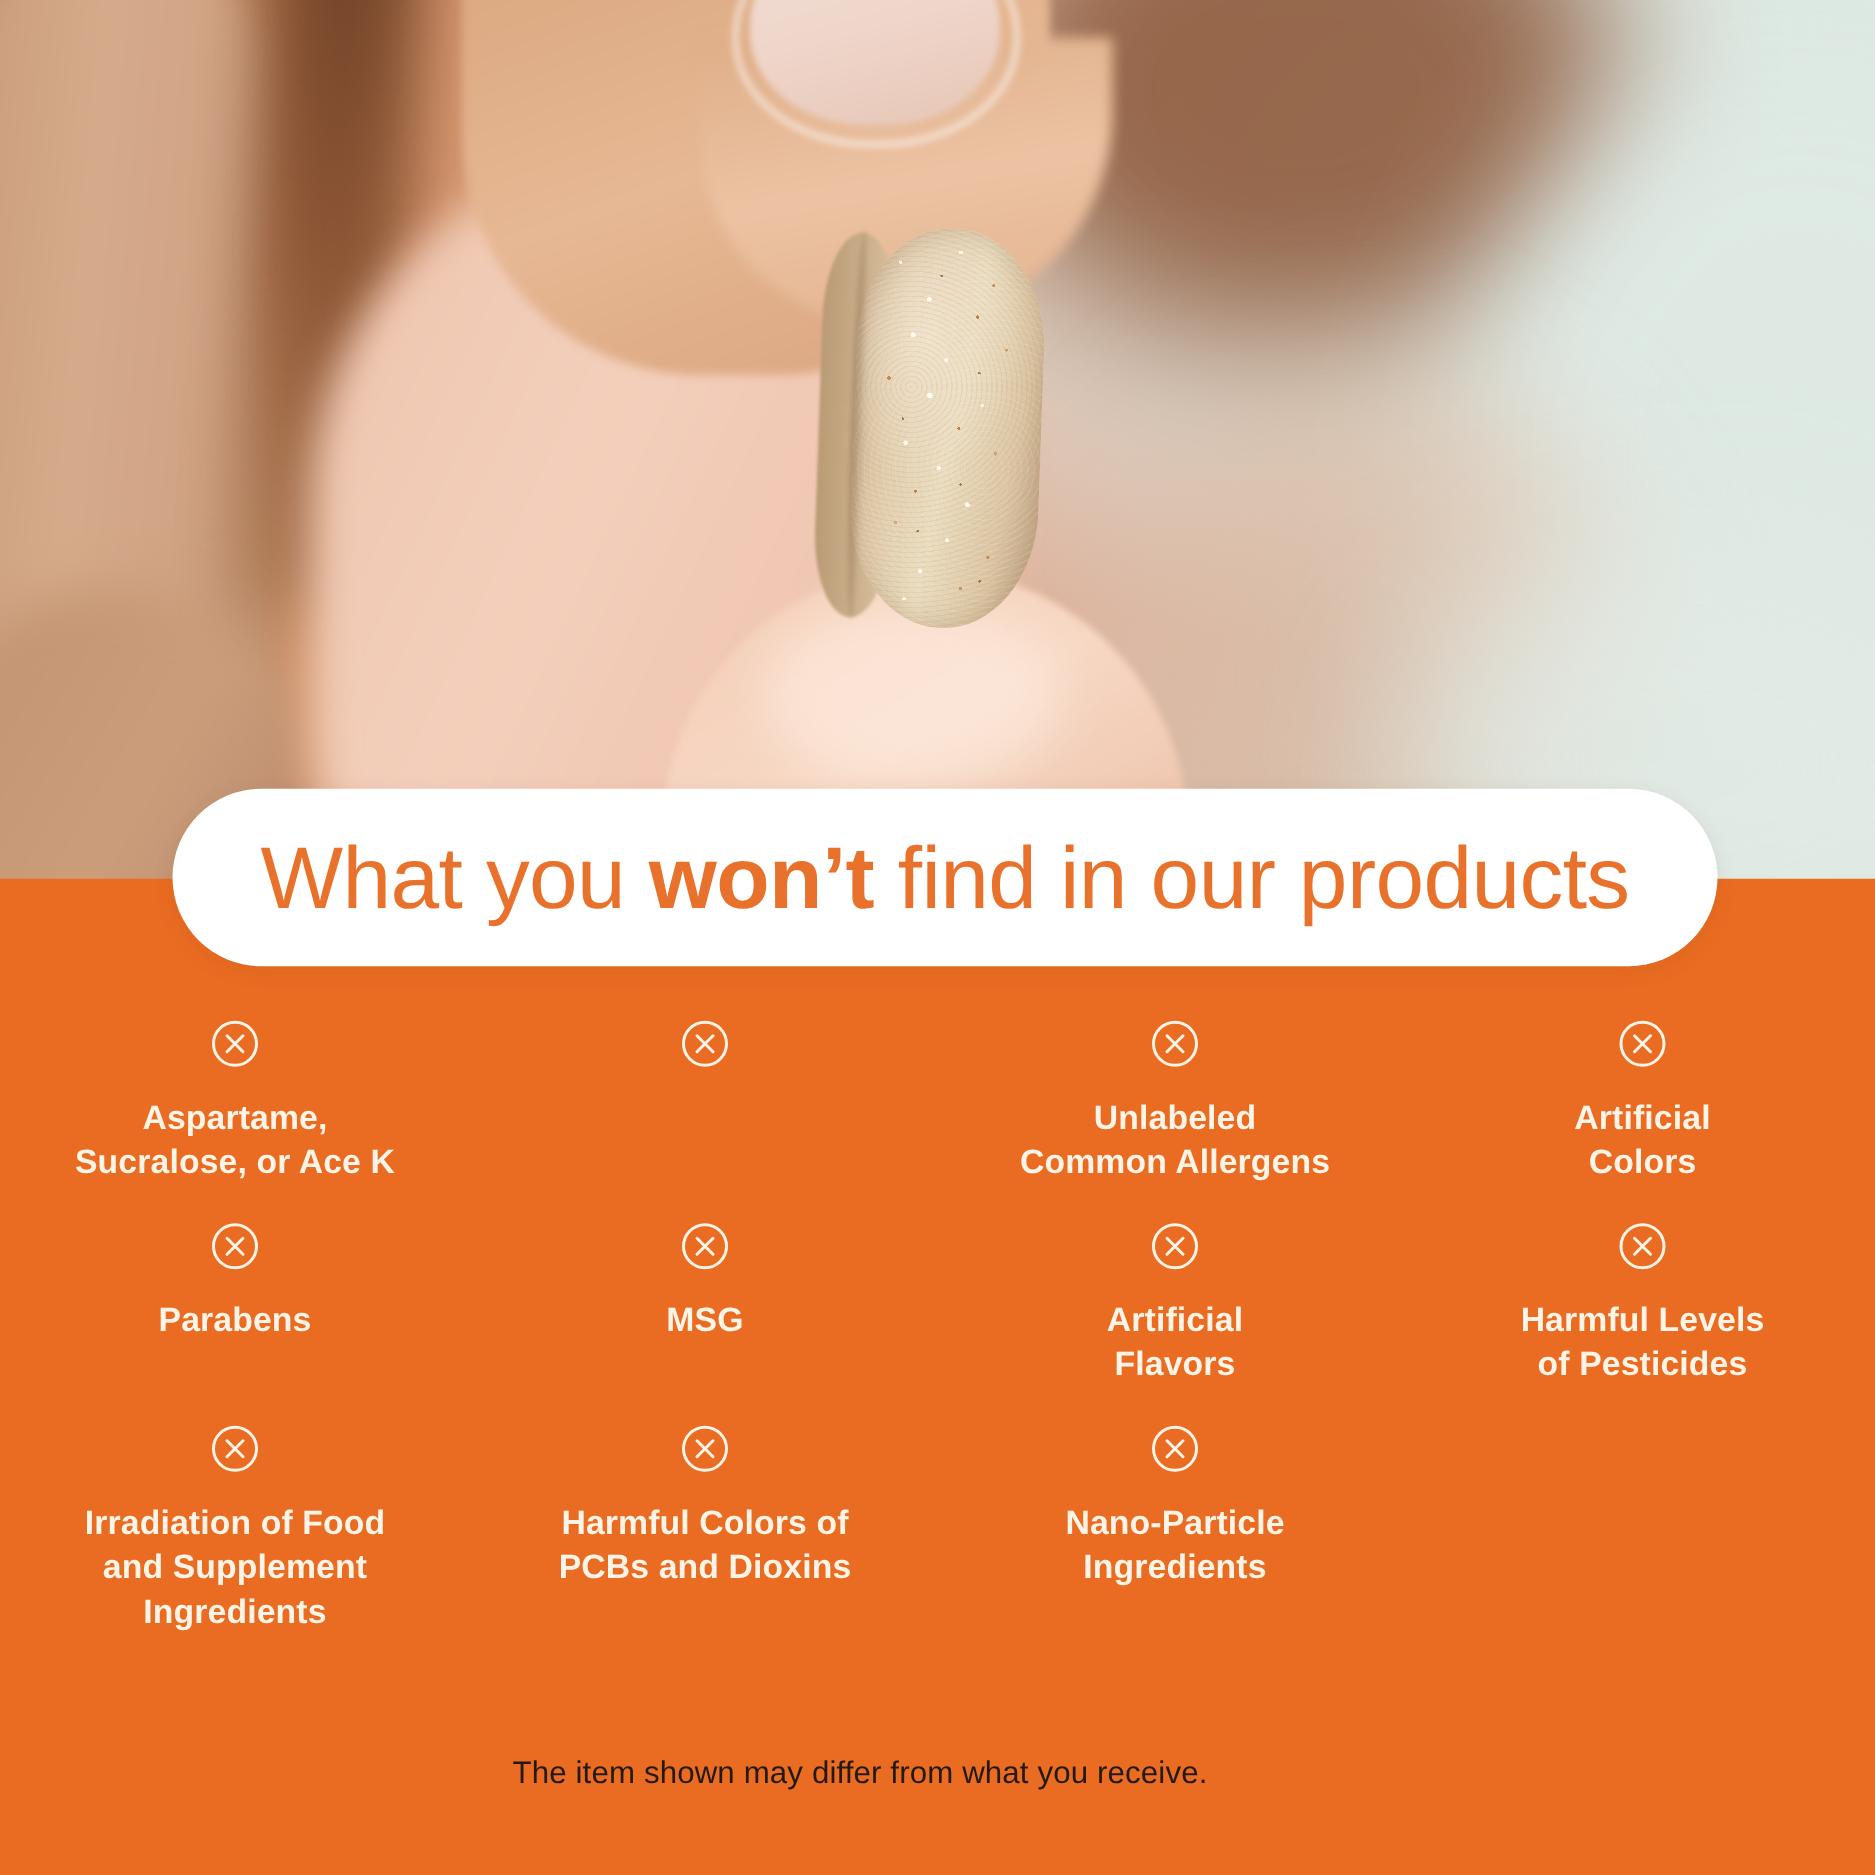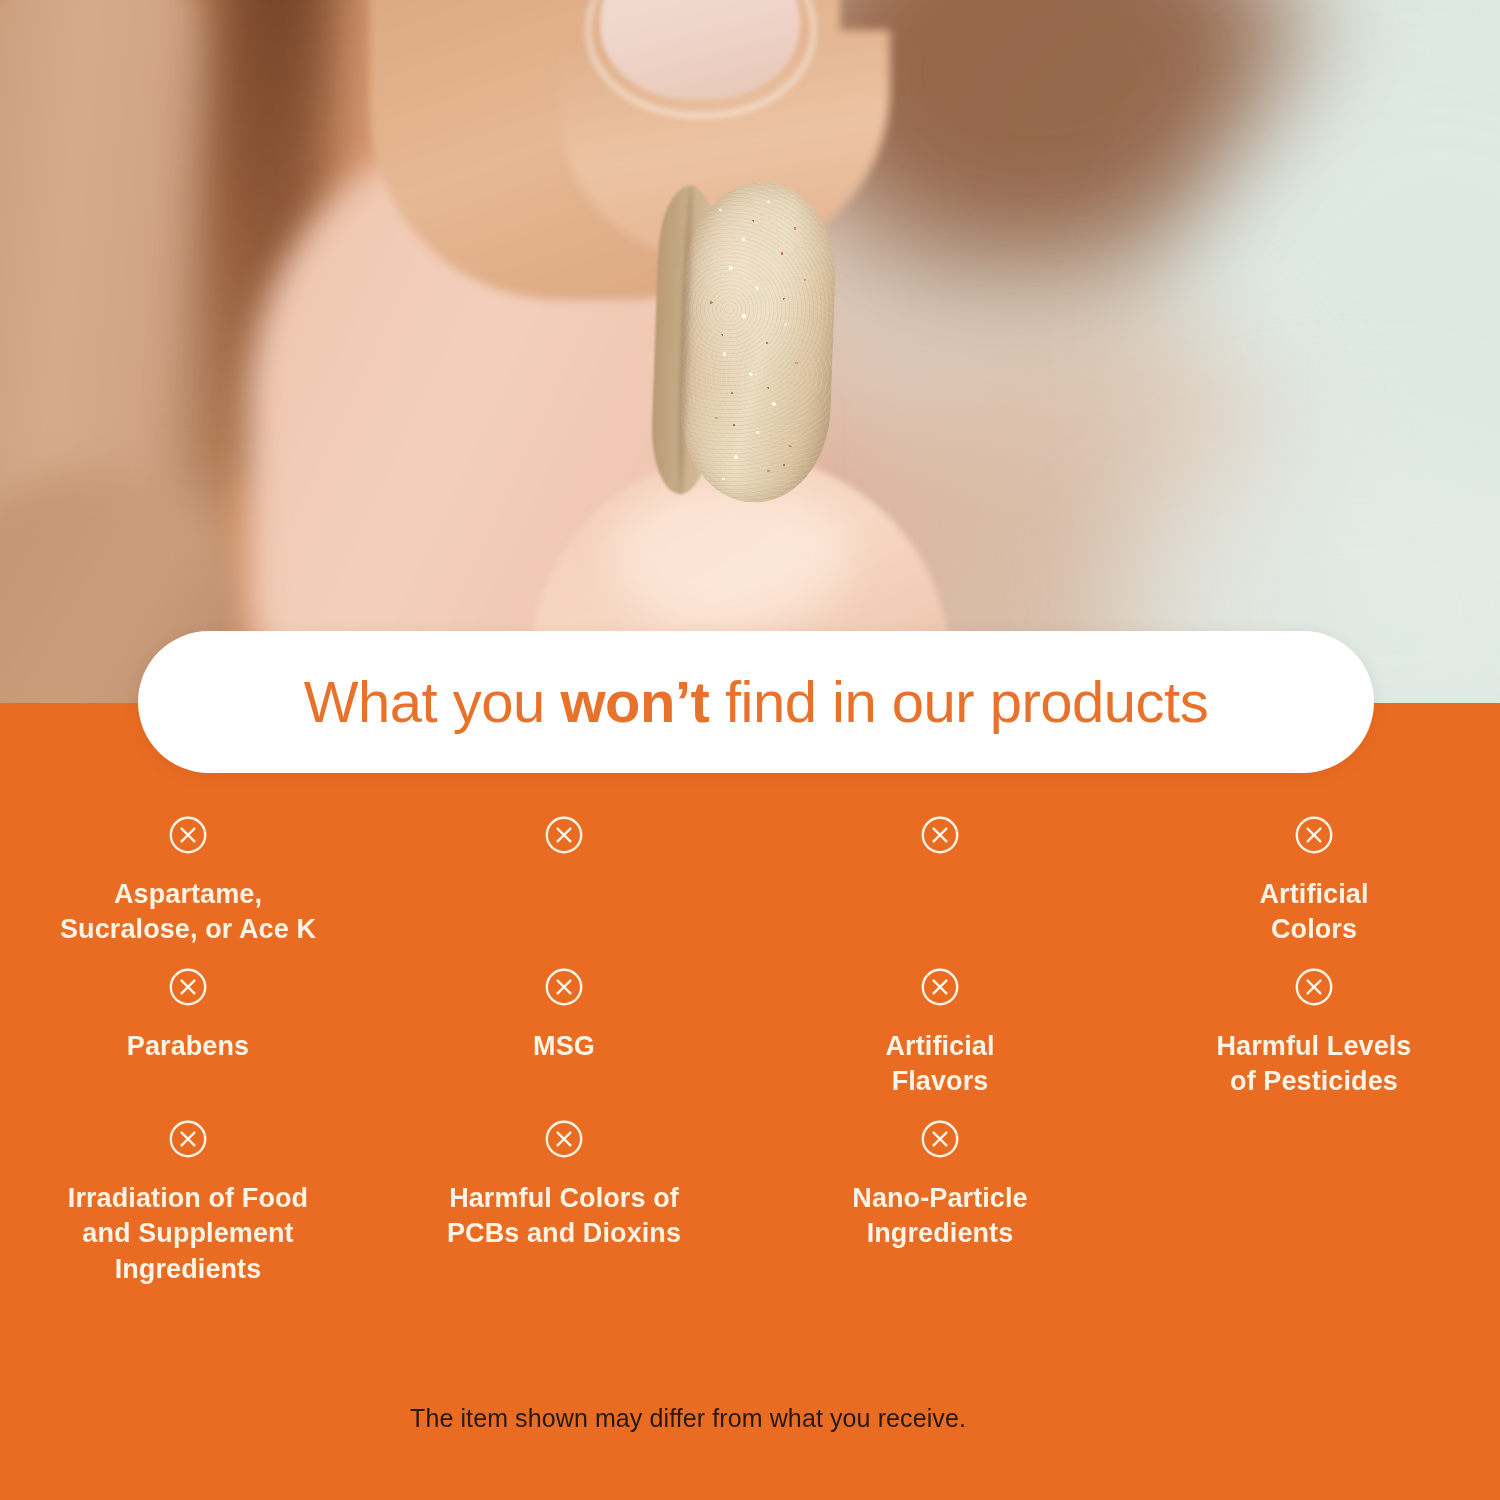--- a/index.html
+++ b/index.html
@@ -211,37 +211,37 @@
     position:absolute;
     left:138px; top:631px;
     width:1236px; height:142px;
     background:#FFFFFF;
     border-radius:71px;
     display:flex; align-items:center; justify-content:center;
     box-shadow:0 4px 16px rgba(120,60,20,.10);
     z-index:5;
   }
   .title-text{
-    font-size:58px;
+    font-size:70px;
     line-height:1;
     color:#E8722B;
     letter-spacing:-0.5px;
     white-space:nowrap;
     font-weight:400;
   }
   .title-text .emph{ font-weight:700; }
 
   
   .grid{
     position:absolute;
     left:0; top:815px;
     width:1500px;
     display:grid;
     grid-template-columns:376px 376px 376px 372px;
-    row-gap:20px;
+    row-gap:30px;
   }
   .cell{
     display:flex;
     flex-direction:column;
     align-items:center;
     padding:0 14px;
   }
   .x-icon{
     width:40px; height:40px;
     display:block;
@@ -333,20 +333,22 @@
           </svg>
         </span>
       </div>
       <div class="cell row-1">
         <span class="x-icon">
           <svg viewBox="0 0 40 40" width="40" height="40" aria-hidden="true">
             <circle cx="20" cy="20" r="17.2" fill="none" stroke="#FCF4E6" stroke-width="2.4"></circle>
             <path d="M13.6 13.6 L26.4 26.4 M26.4 13.6 L13.6 26.4" stroke="#FCF4E6" stroke-width="2.4" stroke-linecap="round"></path>
           </svg>
         </span>
+        <div class="cell-label">Unlabeled
+Common Allergens</div>
       </div>
       <div class="cell row-1">
         <span class="x-icon">
           <svg viewBox="0 0 40 40" width="40" height="40" aria-hidden="true">
             <circle cx="20" cy="20" r="17.2" fill="none" stroke="#FCF4E6" stroke-width="2.4"></circle>
             <path d="M13.6 13.6 L26.4 26.4 M26.4 13.6 L13.6 26.4" stroke="#FCF4E6" stroke-width="2.4" stroke-linecap="round"></path>
           </svg>
         </span>
         <div class="cell-label">Artificial
 Colors</div>

